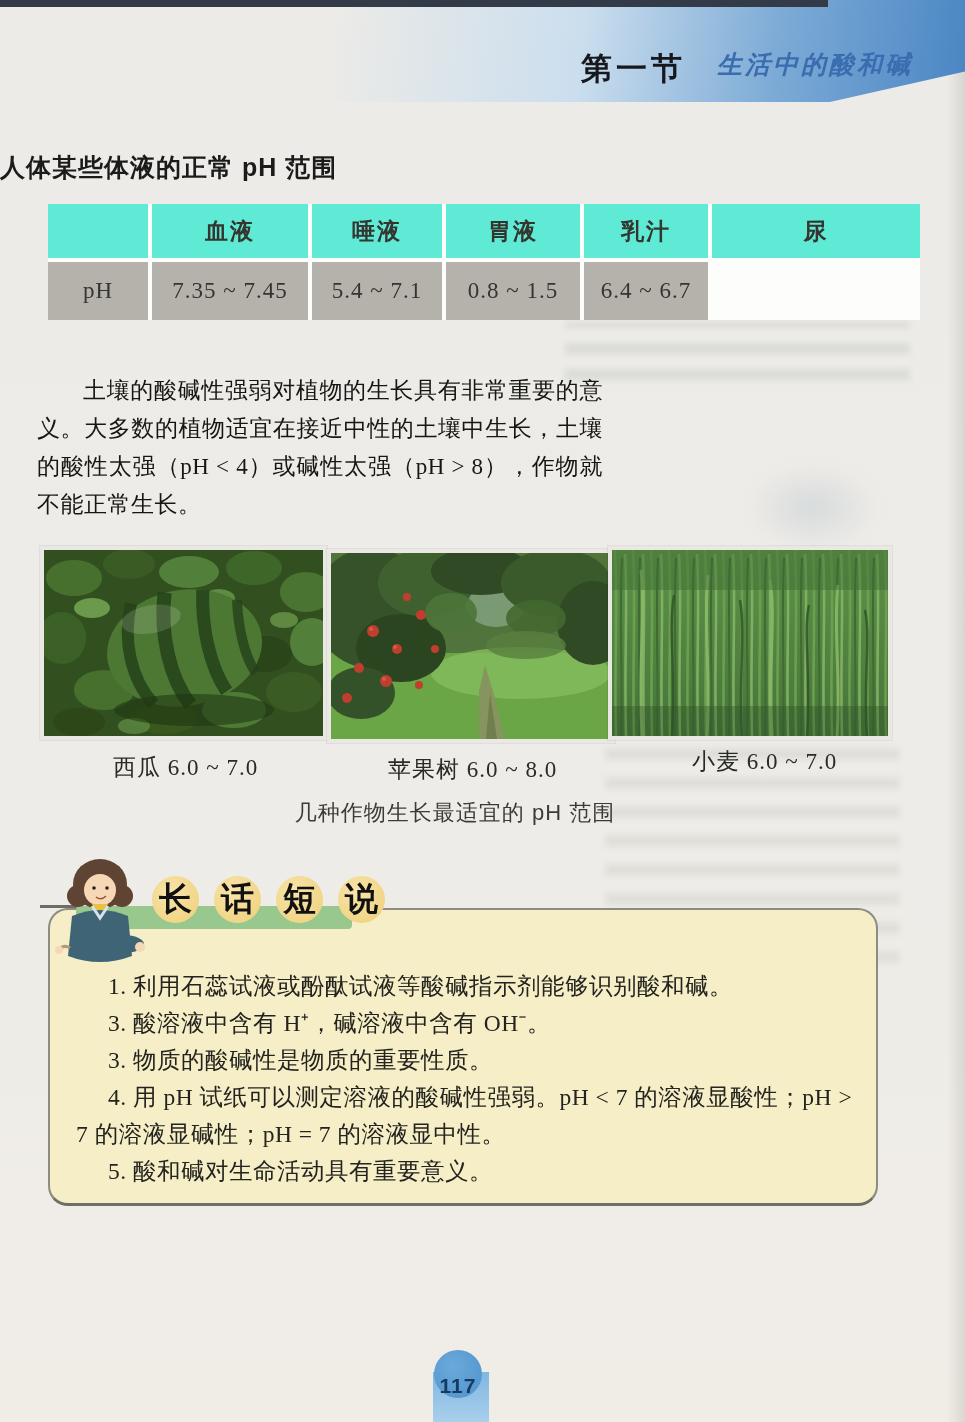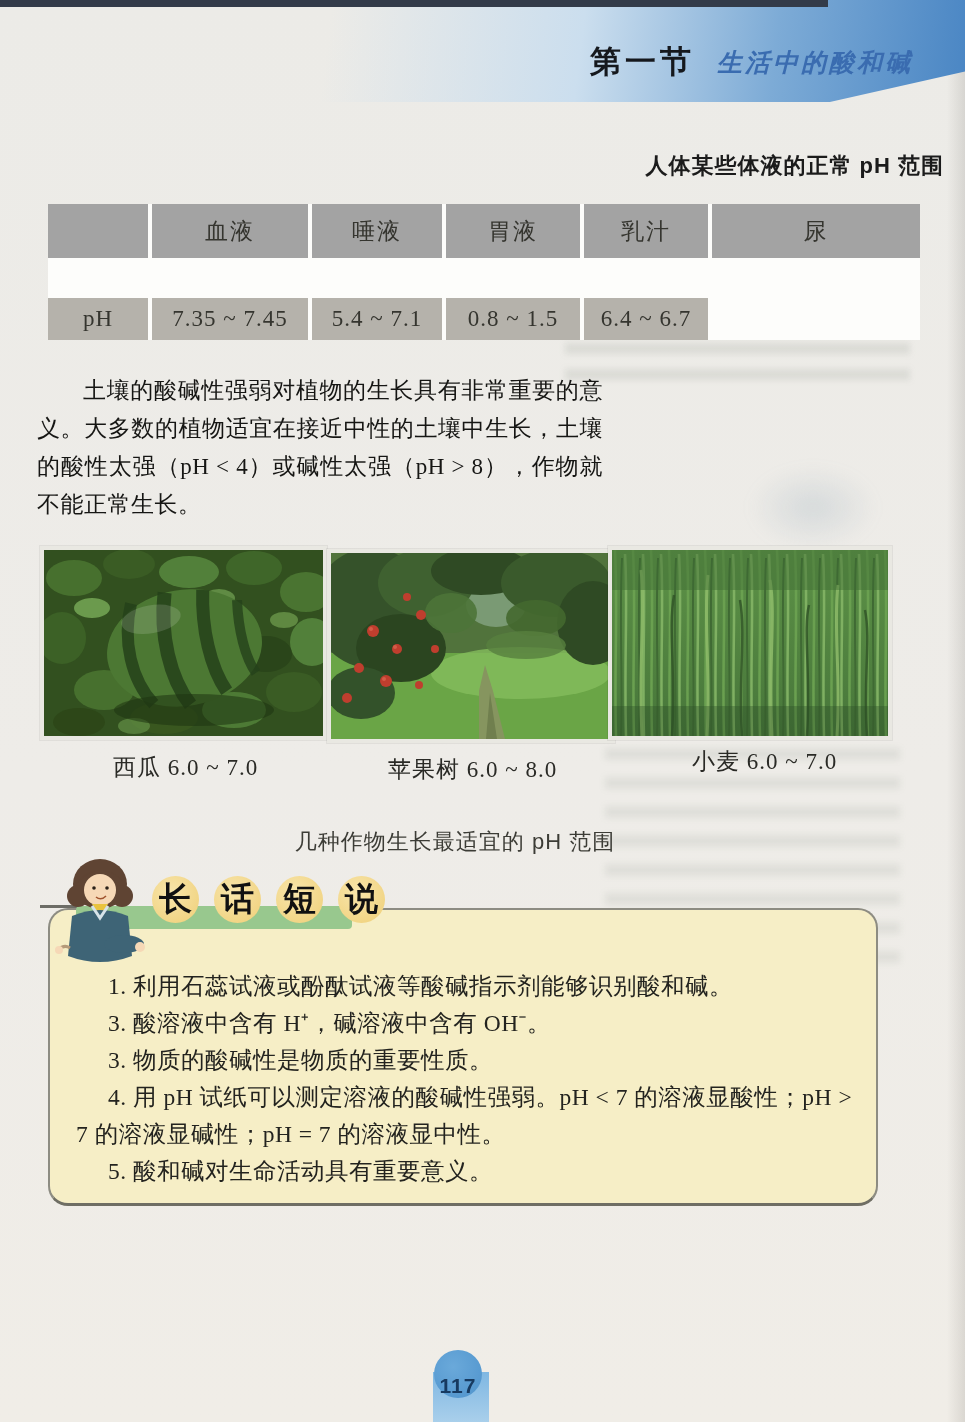--- a/index.html
+++ b/index.html
@@ -12,52 +12,52 @@
     position:relative; width:965px; height:1422px; overflow:hidden;
     background:linear-gradient(180deg,#ecebe7 0%,#eeece8 55%,#f0ede7 100%);
   }
   
   .top-strip { position:absolute; left:0; top:0; width:828px; height:7px; background:#333b49; }
   .header-band {
     position:absolute; left:0; top:0; width:965px; height:102px;
     background:linear-gradient(97deg, rgba(240,244,248,0) 0%, rgba(240,244,248,0) 34%, #cbdeee 60%, #7dabd6 80%, #4a86c4 100%);
     clip-path:polygon(0 0,100% 0,100% 70%,86% 100%,0 100%);
   }
-  .header-titles { position:absolute; top:41px; right:52px; display:flex; align-items:center; gap:22px; }
+  .header-titles { position:absolute; top:48px; right:52px; display:flex; align-items:flex-start; gap:31px; }
   .section-label { font-family:"Liberation Sans",sans-serif; font-weight:bold; font-size:31px; color:#15181d; letter-spacing:4px; }
   .section-title { font-weight:bold; font-style:italic; font-size:25px; color:#3a6cb0; letter-spacing:3px; }
   
   .bleed { position:absolute; pointer-events:none; filter:blur(3px); }
   .bleed.rows1 { left:565px; top:322px; width:345px; height:58px;
     background:repeating-linear-gradient(0deg, rgba(95,110,95,0.12) 0 11px, rgba(0,0,0,0) 11px 26px); }
   .bleed.rows2 { left:605px; top:748px; width:295px; height:215px;
     background:repeating-linear-gradient(0deg, rgba(100,118,100,0.10) 0 12px, rgba(0,0,0,0) 12px 29px); }
   .bleed.blob { left:748px; top:465px; width:130px; height:85px; filter:blur(7px);
     background:radial-gradient(ellipse at center, rgba(120,148,170,0.20), rgba(0,0,0,0) 70%); }
   .edge-shade { position:absolute; right:0; top:0; width:18px; height:1422px;
     background:linear-gradient(to right, rgba(0,0,0,0), rgba(60,55,50,0.12)); }
   
-  .table-title { position:absolute; left:0; top:151px; width:920px; text-align:right;
-    font-family:"Liberation Sans",sans-serif; font-weight:bold; font-size:22px; color:#1b1b1b; letter-spacing:1px;margin-left:24px; }
+  .table-title { position:absolute; left:0; top:151px; width:920px; text-align:left;
+    font-family:"Liberation Sans",sans-serif; font-weight:bold; font-size:25px; color:#1b1b1b; letter-spacing:1px; }
   .ph-table { position:absolute; left:48px; top:204px; width:872px;
     display:grid; grid-template-columns:100px 156px 130px 134px 124px 1fr;
     grid-auto-rows:auto; gap:4px; background:#fdfdfb; }
   .ph-table .cell { display:flex; align-items:center; justify-content:center;
     font-size:23px; color:#35352f; }
-  .ph-table .head { height:54px; background:#a3a3a3; font-weight:400; letter-spacing:2px; }
-  .ph-table .data { height:42px; background:#b5b2ab; letter-spacing:1px;margin-top:36px; }
+  .ph-table .head { height:54px; background:#5eead4; font-weight:700; letter-spacing:2px; }
+  .ph-table .data { height:58px; background:#b5b2ab; letter-spacing:1px; }
   
   .body-paragraph { position:absolute; left:37px; top:372px; width:566px;
     font-size:23px; line-height:38px; color:#161614; text-indent:2em; text-align:justify; letter-spacing:0.5px; }
   
   .photo { position:absolute; background:#e9e8e2; padding:4px; box-shadow:0 0 0 1px rgba(0,0,0,0.06); }
   .photo svg { display:block; }
   .photo-caption { position:absolute; font-size:23px; color:#2a2a26; letter-spacing:1px; }
   .figures-caption { position:absolute; left:0; top:798px; width:910px; text-align:center;
-    font-family:"Liberation Sans",sans-serif; font-size:22px; color:#3c3c36; letter-spacing:1px;margin-top:29px; }
+    font-family:"Liberation Sans",sans-serif; font-size:22px; color:#3c3c36; letter-spacing:1px; }
   
   .callout-box { position:absolute; left:48px; top:908px; width:830px; height:298px;
     background:#f6eec6; border:2px solid #8d8c82; border-bottom:3px solid #6f6e64; border-radius:20px; }
   .callout-list { position:absolute; left:68px; top:968px; width:812px; padding:0 24px 0 8px; }
   .callout-list p { font-size:23.5px; line-height:37px; color:#23231f; text-indent:32px; letter-spacing:0.5px; }
   .heading-dash { position:absolute; left:40px; top:905px; width:38px; height:3px; background:#6d6d66; }
   .heading-bar { position:absolute; left:76px; top:906px; width:276px; height:23px; background:#98c88e; border-radius:4px; }
   .heading-chars { position:absolute; left:152px; top:876px; display:flex; gap:15px; }
   .heading-chars .blob { width:47px; height:47px; border-radius:50%;
     background:radial-gradient(circle at 40% 35%, #f8e5ab, #efcf77);

